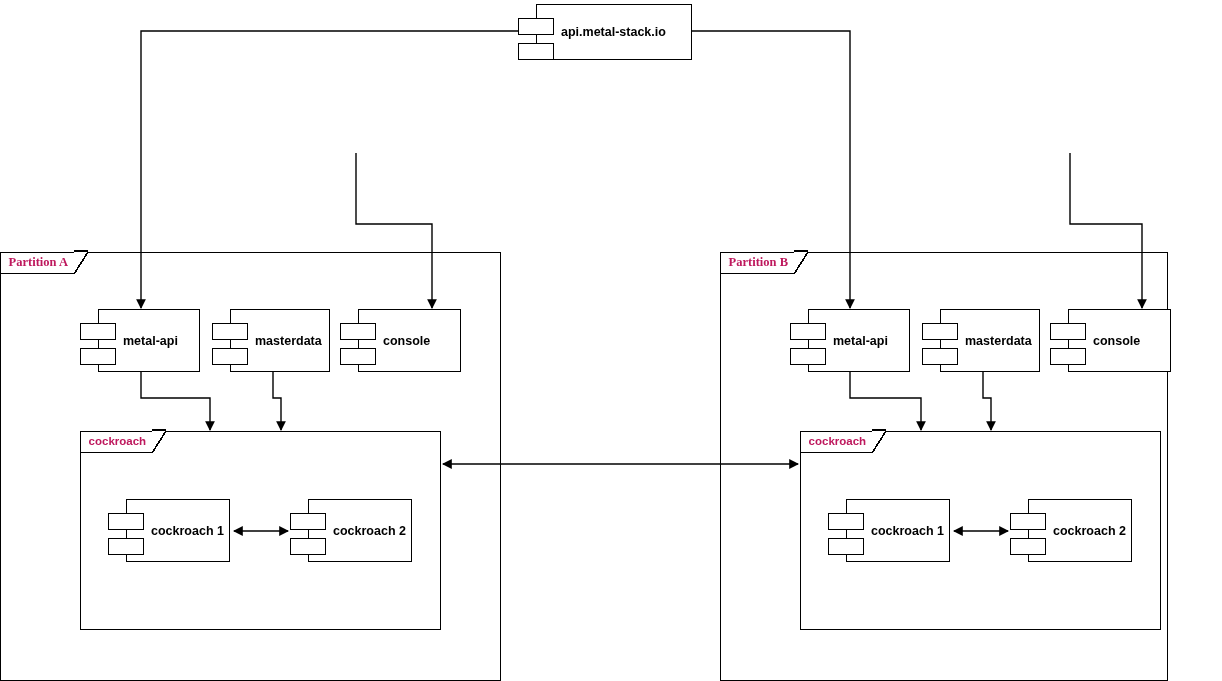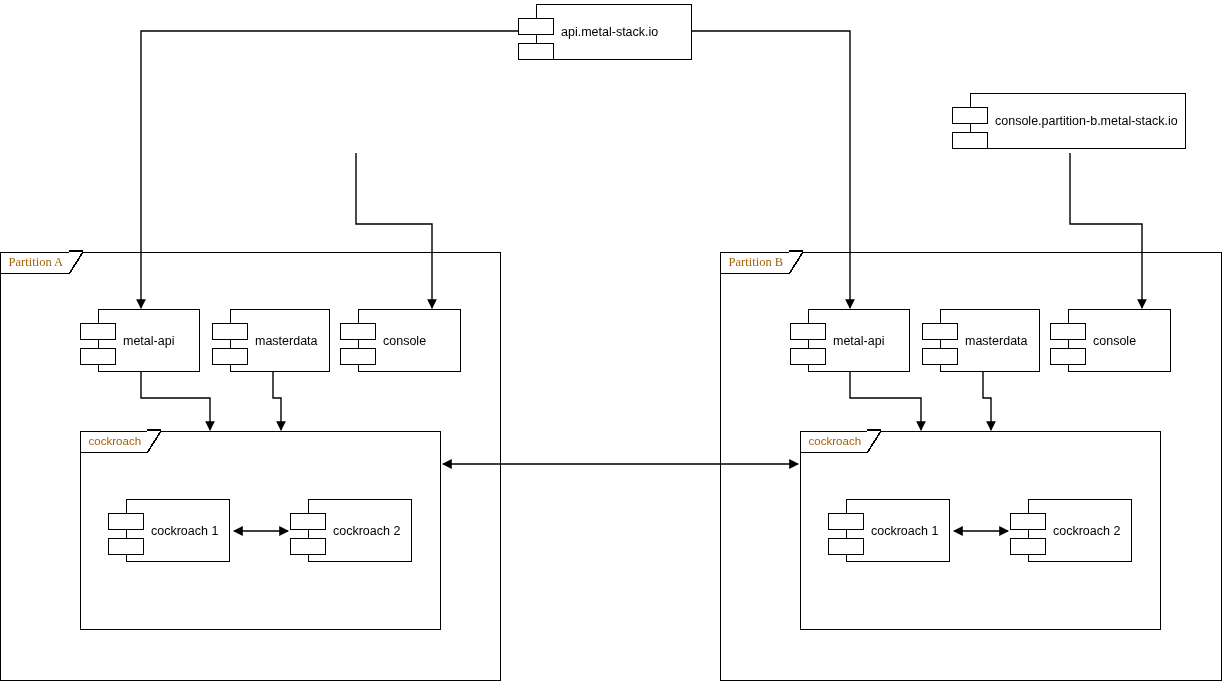--- a/index.html
+++ b/index.html
@@ -8,20 +8,21 @@
     padding: 0;
     background: #ffffff;
   }
   #canvas {
     position: relative;
     width: 1222px;
     height: 681px;
     background: #ffffff;
     font-family: "Liberation Sans", sans-serif;
     overflow: hidden;
+    font-weight: bold;
   }
   
   #wires {
     position: absolute;
     left: 0;
     top: 0;
     width: 1222px;
     height: 681px;
     pointer-events: none;
   }
@@ -75,21 +76,21 @@
     content: "";
     position: absolute;
     left: 0;
     top: -1.4px;
     width: 14px;
     height: 1.4px;
     background: #000000;
   }
   .frame-label {
     font-size: 11.5px;
-    color: #a16207;
+    color: #be185d;
     line-height: 1;
   }
   .frame-label.serif {
     font-family: "Liberation Serif", serif;
     font-size: 12.5px;
   }
   
   .component {
     position: absolute;
     box-sizing: border-box;
@@ -168,27 +169,20 @@
 
   <div class="component" style="left:518px; top:4px; width:174px; height:56px;">
     <div class="tab t1"></div>
     <div class="tab t2"></div>
     <div class="body">
       <span class="label">api.metal-stack.io</span>
     </div>
   </div>
 
 
-  <div class="component" style="left:952px; top:93px; width:234px; height:56px;">
-    <div class="tab t1"></div>
-    <div class="tab t2"></div>
-    <div class="body">
-      <span class="label">console.partition-b.metal-stack.io</span>
-    </div>
-  </div>
 
   <div class="frame" style="left:0px; top:252px; width:501px; height:429px;">
     <div class="frame-tab">
       <div class="tab-body">
         <span class="frame-label serif">Partition A</span>
       </div>
       <div class="tab-corner"></div>
     </div>
   </div>
 
@@ -234,21 +228,21 @@
   </div>
 
   <div class="component" style="left:290px; top:499px; width:122px; height:63px;">
     <div class="tab t1"></div>
     <div class="tab t2"></div>
     <div class="body">
       <span class="label">cockroach 2</span>
     </div>
   </div>
 
-  <div class="frame" style="left:720px; top:252px; width:502px; height:429px;">
+  <div class="frame" style="left:720px; top:252px; width:448px; height:429px;">
     <div class="frame-tab">
       <div class="tab-body">
         <span class="frame-label serif">Partition B</span>
       </div>
       <div class="tab-corner"></div>
     </div>
   </div>
 
   <div class="component" style="left:790px; top:309px; width:120px; height:63px;">
     <div class="tab t1"></div>

